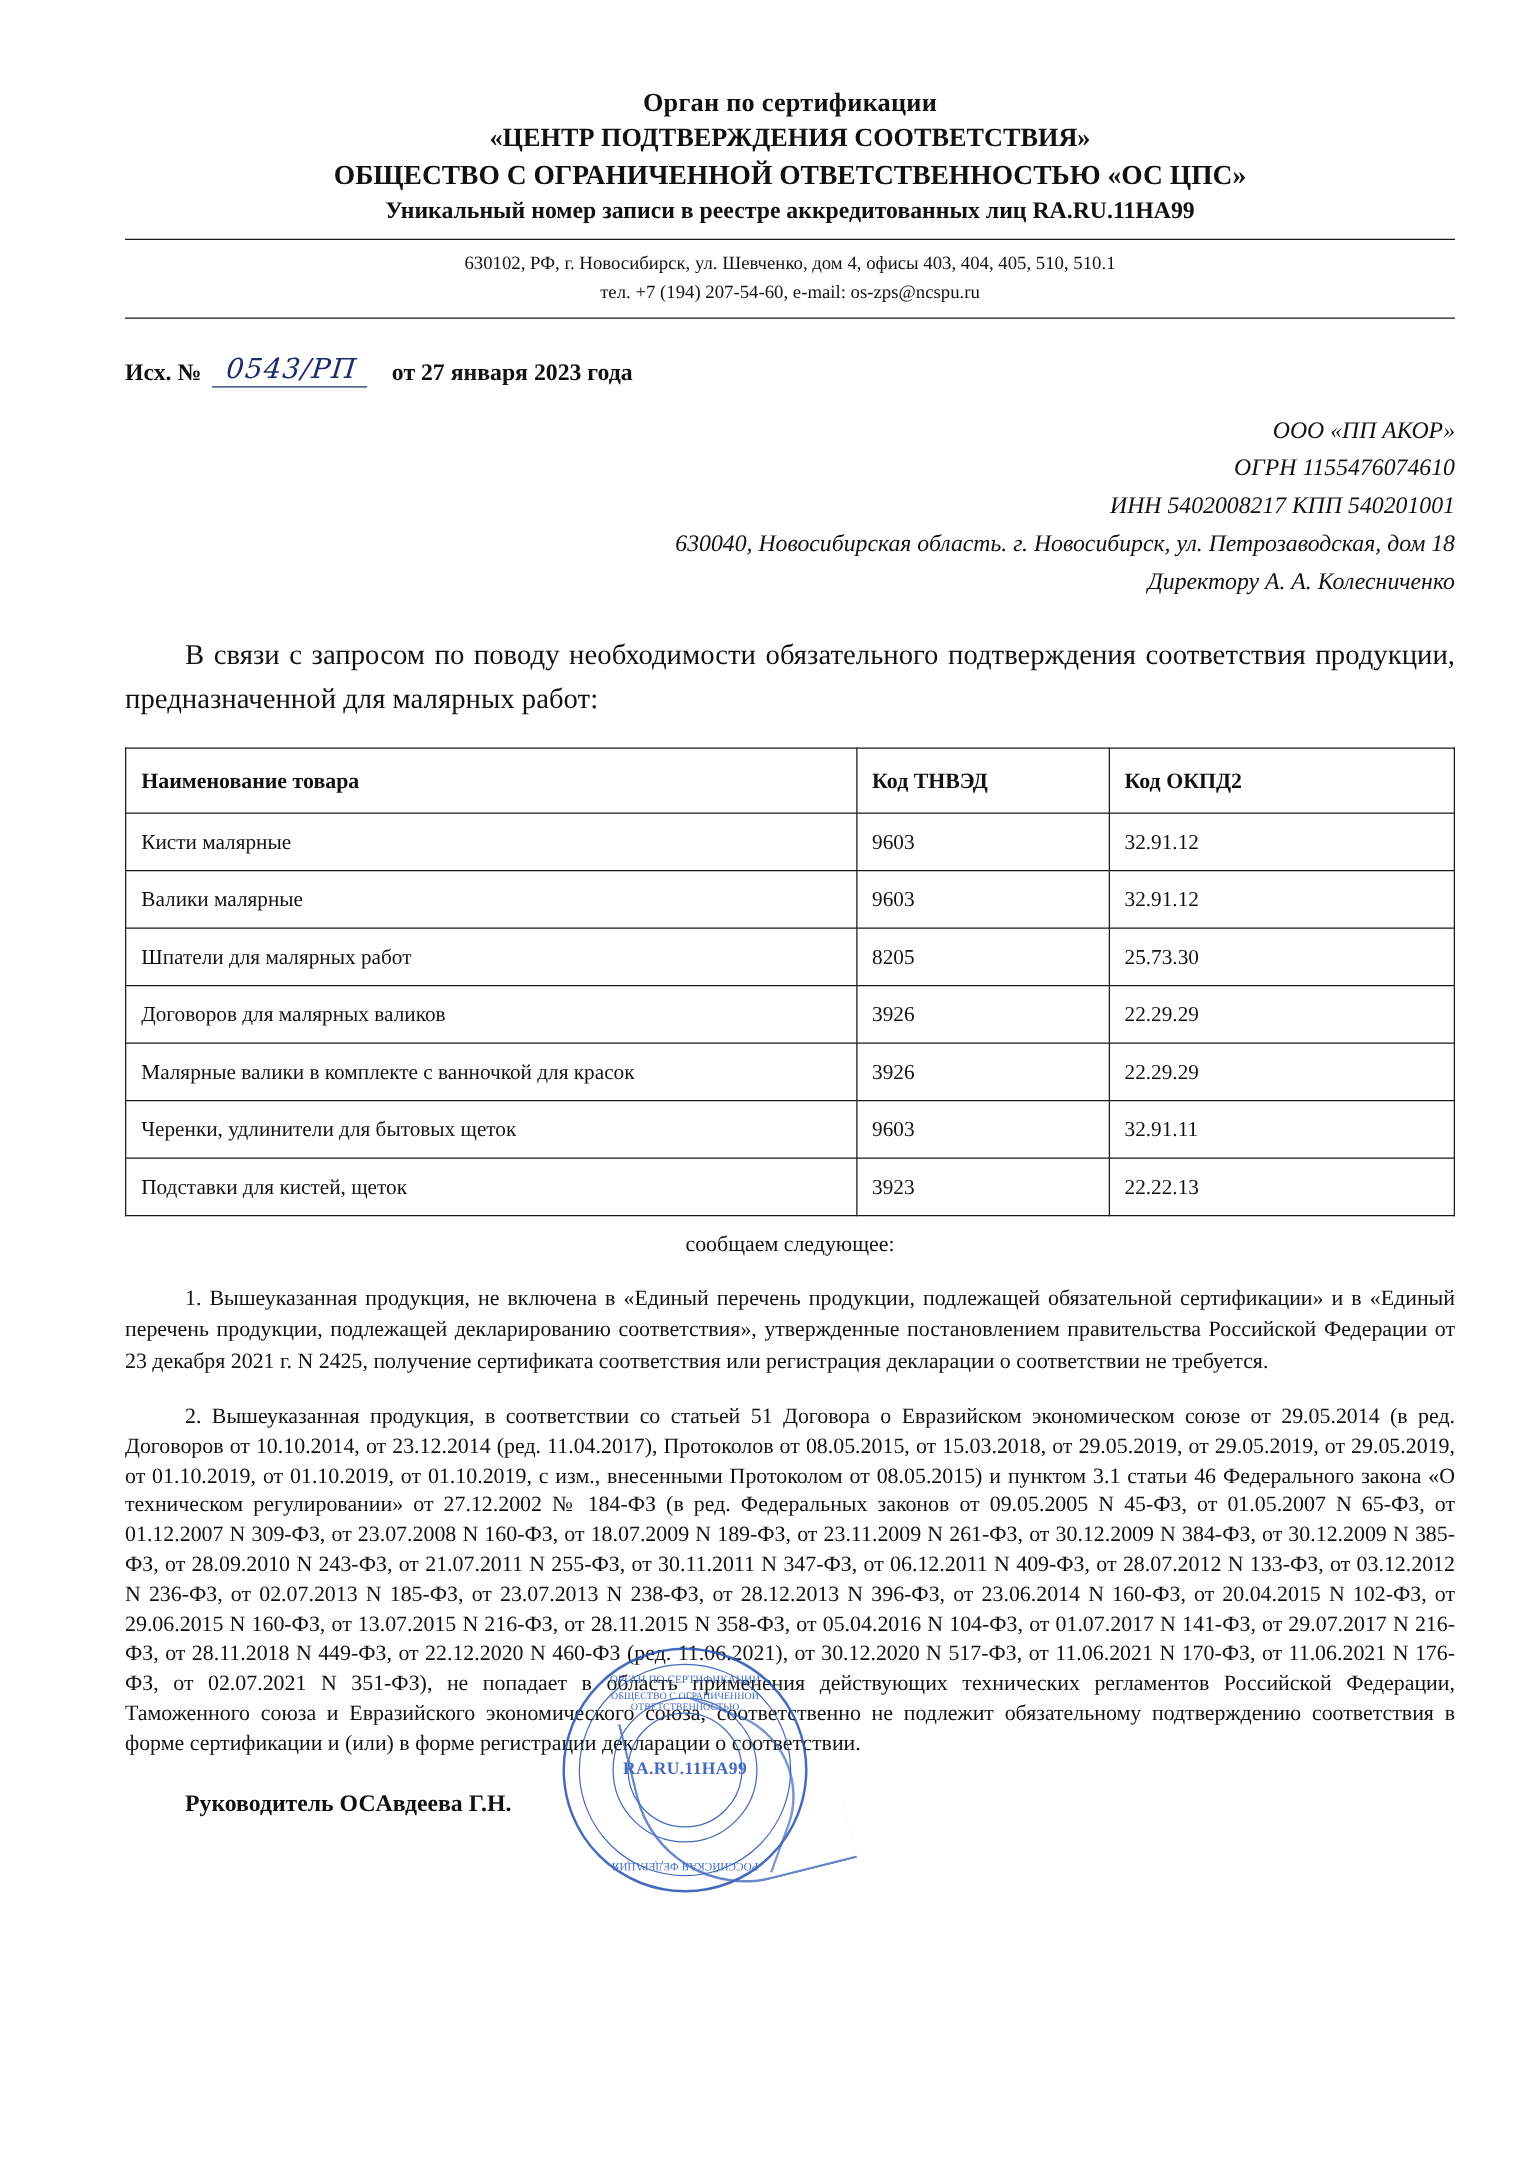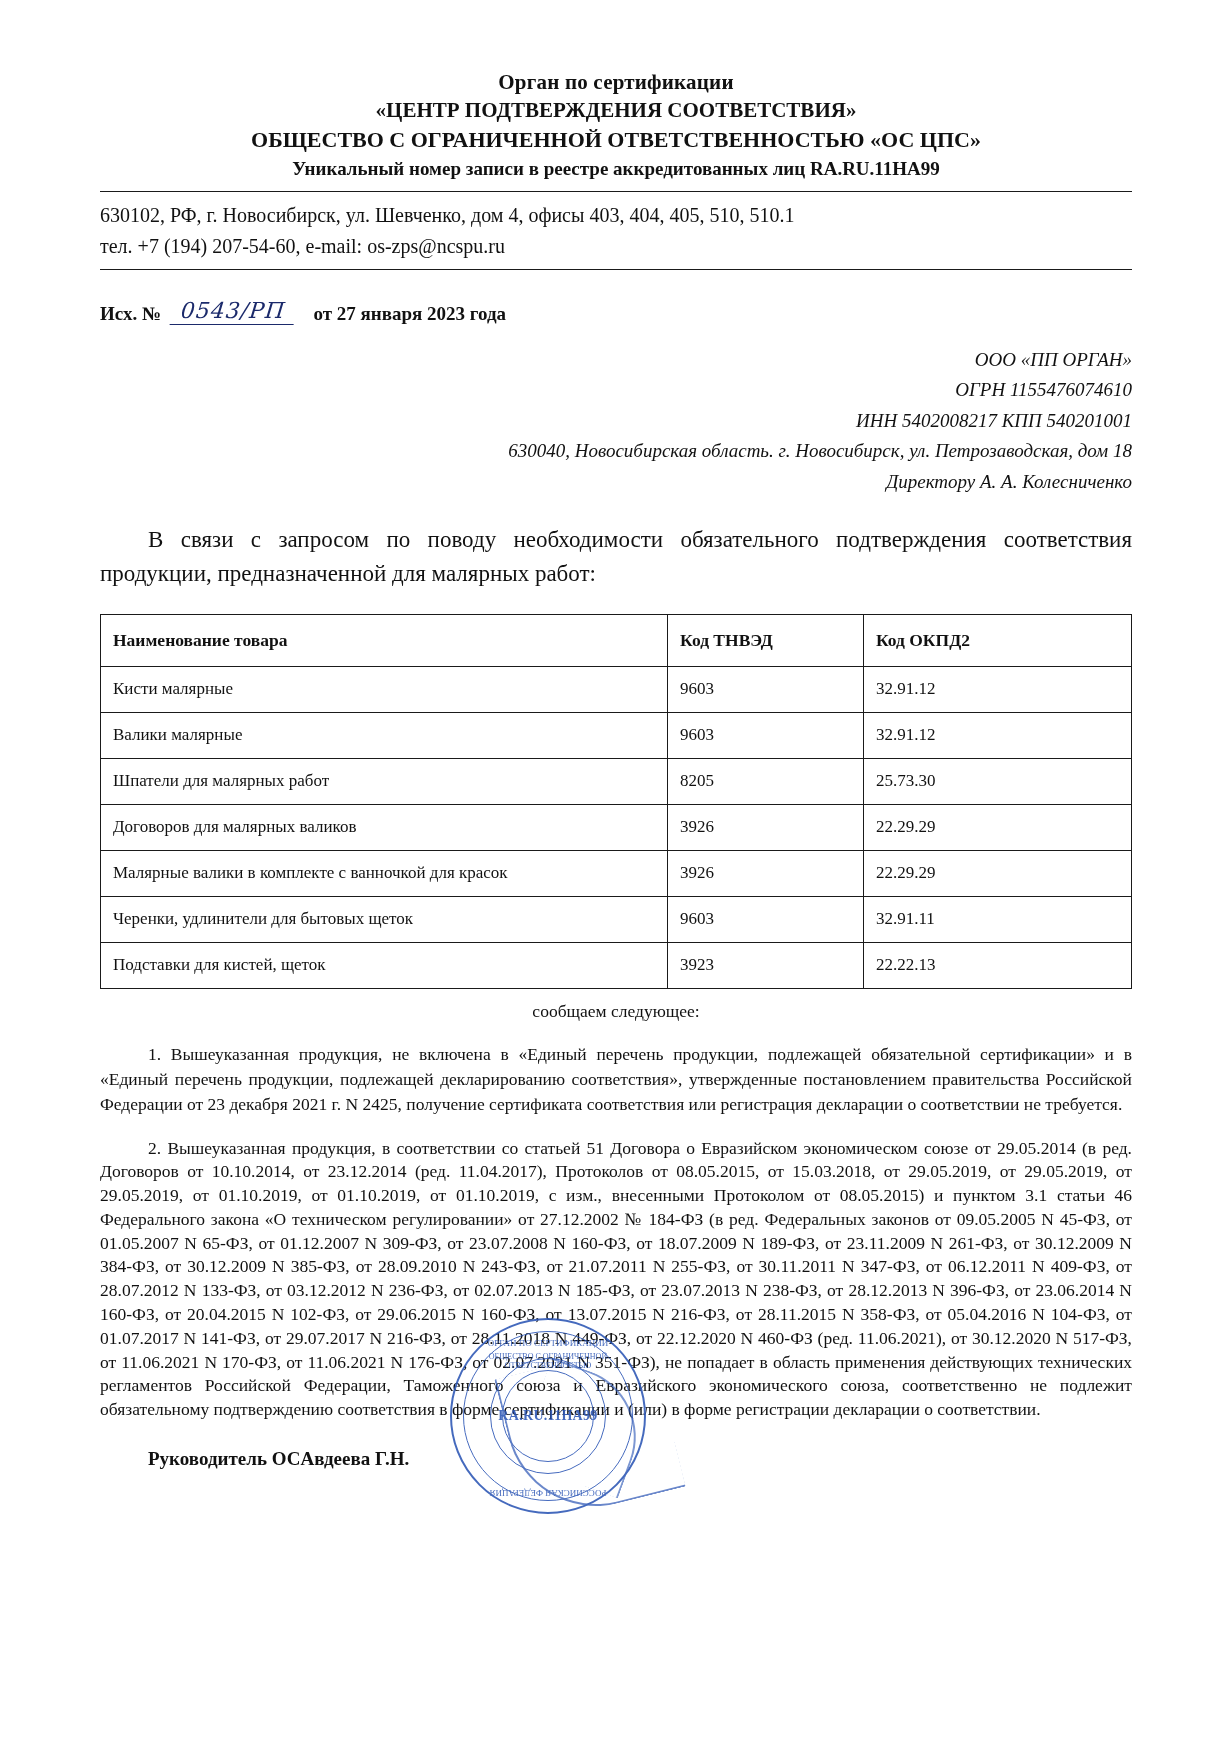--- a/index.html
+++ b/index.html
@@ -10,21 +10,21 @@
     background: #ffffff;
     font-family: "Liberation Serif", serif;
     color: #111;
     position: relative;
     overflow: hidden;
   }
   .page {
     position: relative;
     width: 1228px;
     height: 1742px;
-    padding: 68px 96px 0 100px;
+    padding: 68px 64px 0 100px;
   }
 
   
   .letterhead { text-align: center; }
   .letterhead .l1 {
     font-size: 21px; font-weight: bold; letter-spacing: .2px; line-height: 1.35;
   }
   .letterhead .l2 {
     font-size: 21px; font-weight: bold; line-height: 1.35;
   }
@@ -32,21 +32,21 @@
     font-size: 22px; font-weight: bold; line-height: 1.35;
   }
   .letterhead .l4 {
     font-size: 19px; font-weight: bold; line-height: 1.35; margin-top: 2px;
   }
   .rule {
     border: none; border-top: 1.6px solid #1a1a1a; margin: 9px 0 8px 0;
   }
   .rule.thin { border-top: 1.2px solid #1a1a1a; margin: 7px 0 0 0; }
   .contact {
-    text-align: left; font-size: 20px; line-height: 1.55;
+    text-align: center; font-size: 15px; line-height: 1.55;
   }
 
   
   .refline {
     margin-top: 28px;
     display: flex;
     align-items: flex-end;
     font-size: 19px;
     font-weight: bold;
   }
@@ -209,21 +209,21 @@
 
   <hr class="rule thin">
 
   <div class="refline">
     <span class="ref-label">Исх. №</span>
     <span class="ref-handwritten">0543/РП</span>
     <span class="ref-date">от 27 января 2023 года</span>
   </div>
 
   <div class="addressee">
-    <div>ООО «ПП ОРГАН»</div>
+    <div>ООО «ПП АКОР»</div>
     <div>ОГРН 1155476074610</div>
     <div>ИНН 5402008217 КПП 540201001</div>
     <div>630040, Новосибирская область. г. Новосибирск, ул. Петрозаводская, дом 18</div>
     <div>Директору А. А. Колесниченко</div>
   </div>
 
   <div class="intro">В связи с запросом по поводу необходимости обязательного подтверждения соответствия продукции, предназначенной для малярных работ:</div>
 
   <table class="goods">
     <colgroup>

